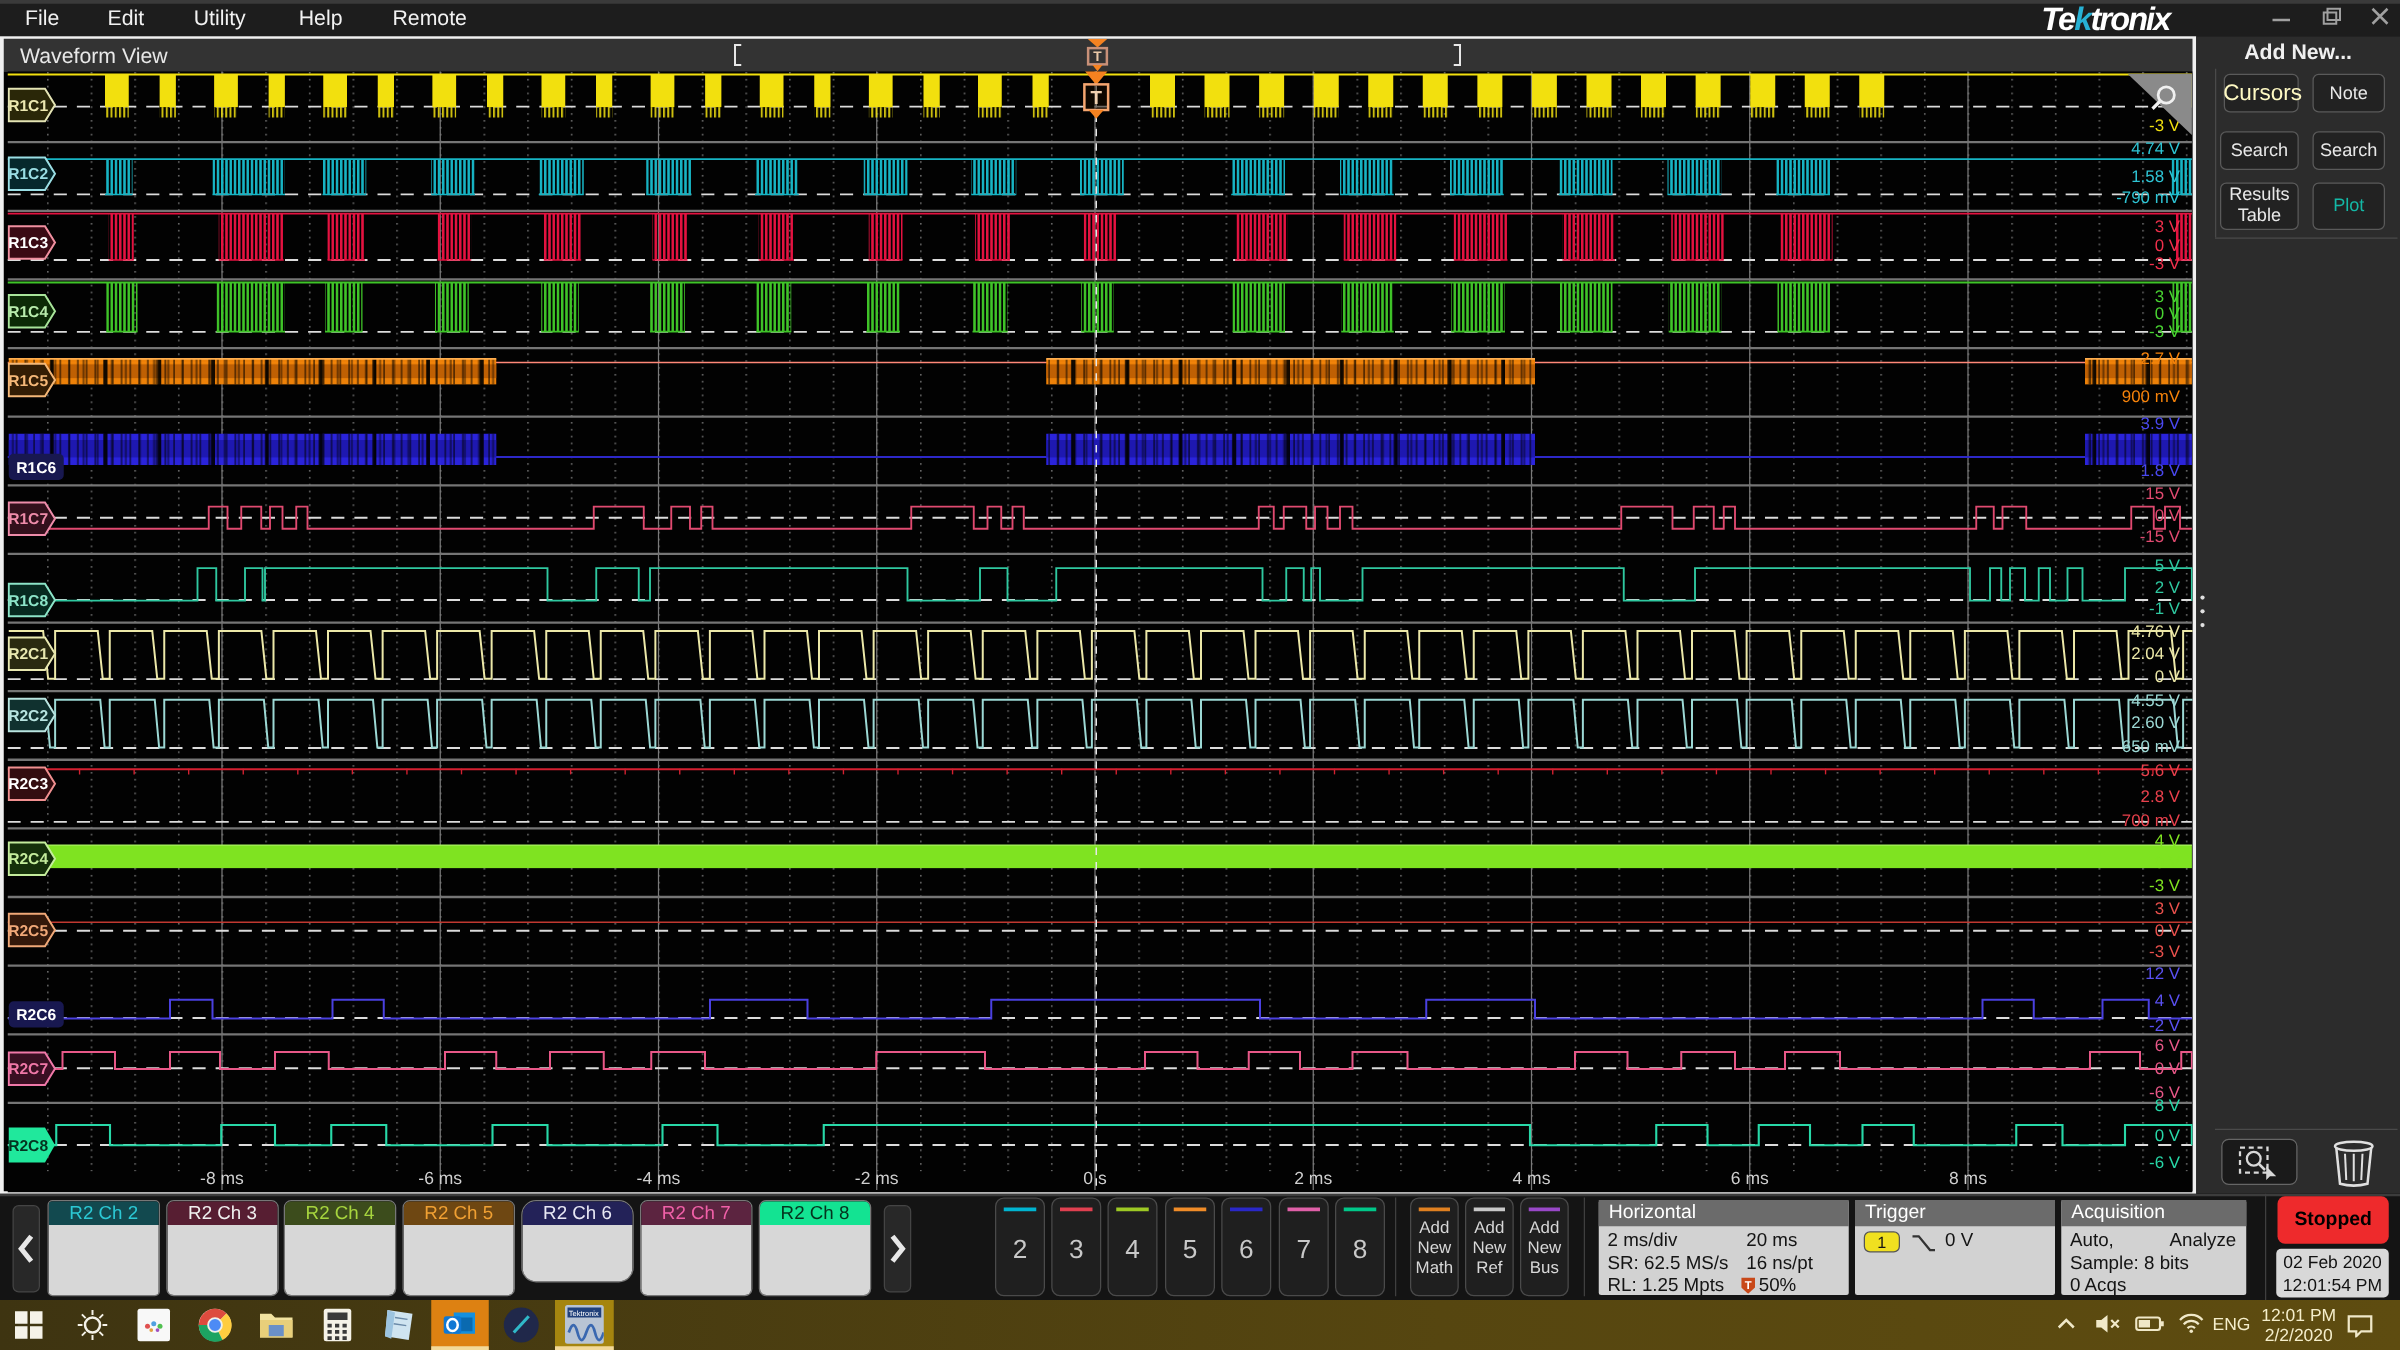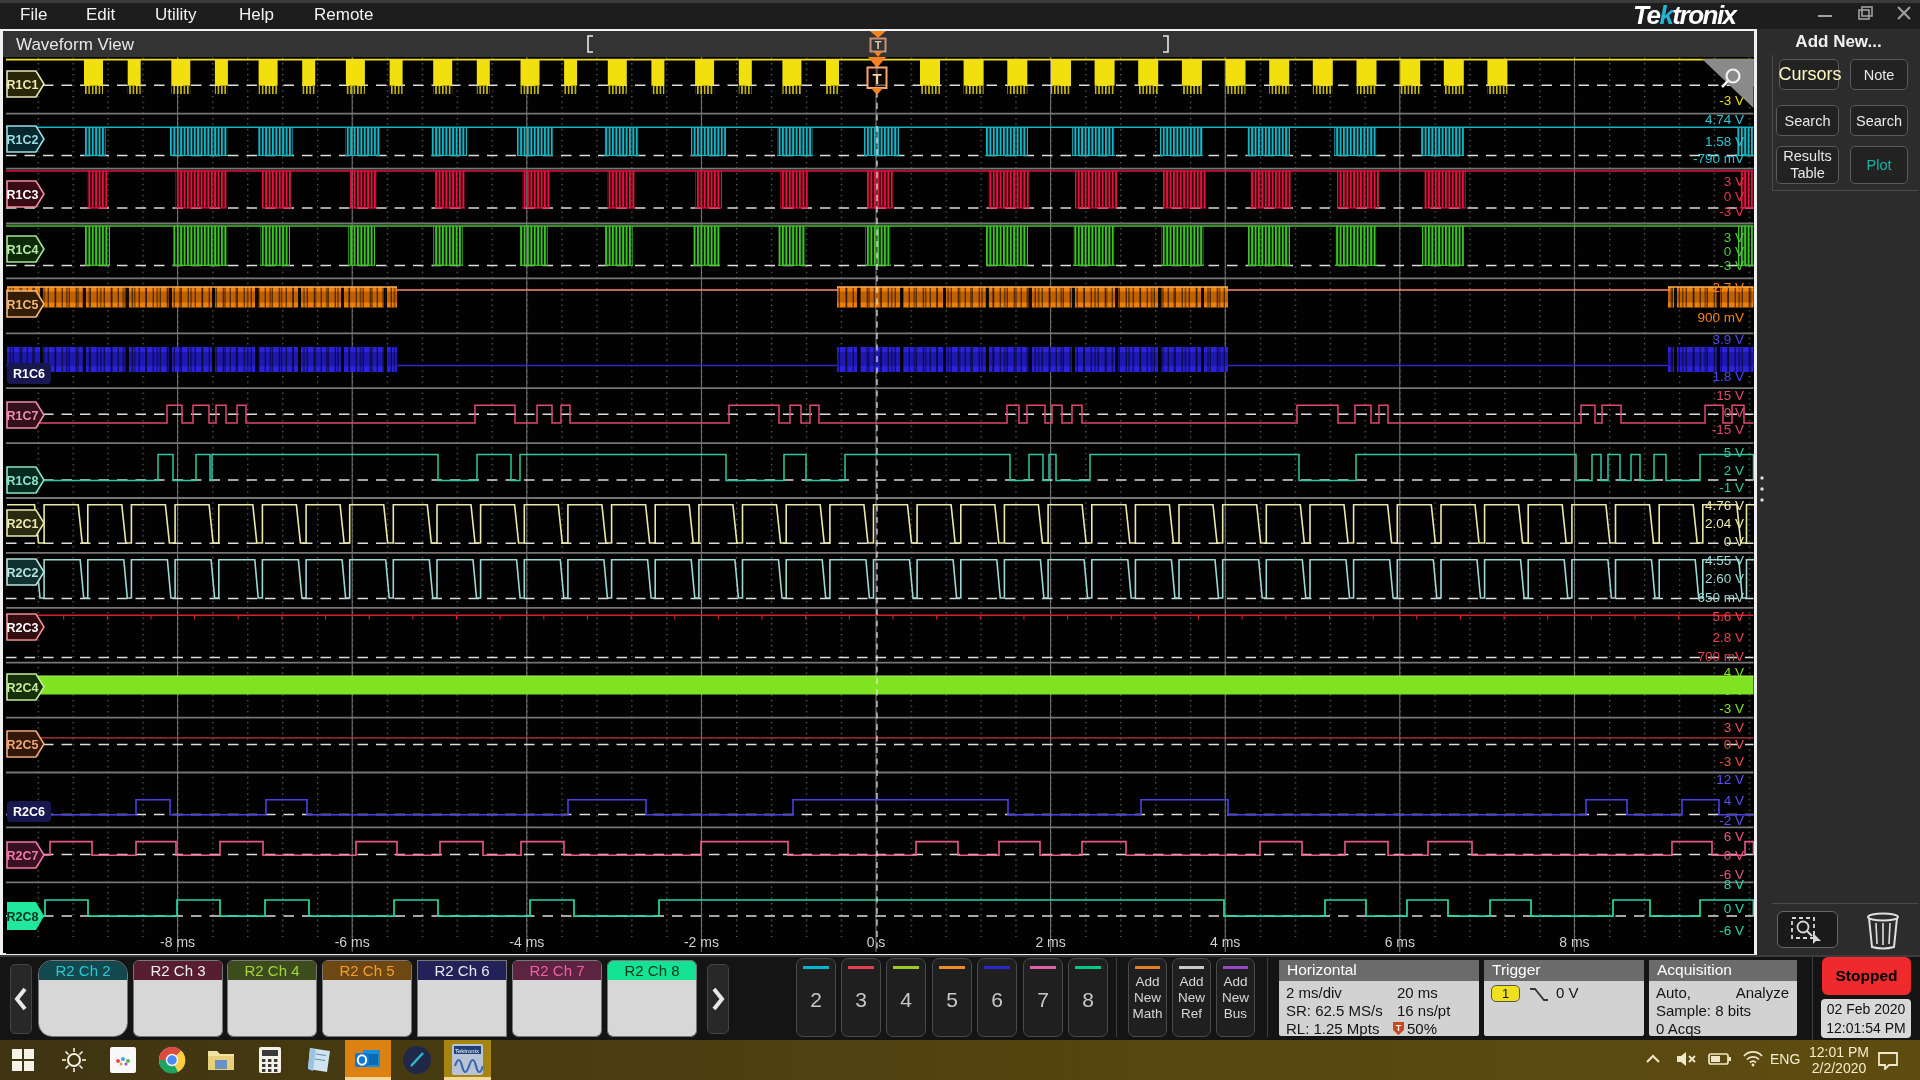--- a/index.html
+++ b/index.html
@@ -501,37 +501,37 @@
 <path d="M7,9 L10,38 Q21,41 32,38 L35,9" fill="none" stroke="#e0e0e0" stroke-width="2"></path>
 <line x1="14" y1="14" x2="15" y2="35" stroke="#e0e0e0" stroke-width="1.6"></line>
 <line x1="21" y1="14" x2="21" y2="36" stroke="#e0e0e0" stroke-width="1.6"></line>
 <line x1="28" y1="14" x2="27" y2="35" stroke="#e0e0e0" stroke-width="1.6"></line>
 </svg>
 <div class="abs" style="left:0;top:955px;width:1920px;height:85px;background:#141414;border-top:2px solid #3c3c3c"></div>
 <div class="abs" style="left:10px;top:964px;width:22px;height:70px;background:#282828;border:1px solid #444;border-radius:5px"></div>
 <svg class="abs" style="left:12px;top:986px" width="18" height="26" viewBox="0 0 18 26">
     <path d="M13,3 L5,13 L13,23" fill="none" stroke="#e8e8e8" stroke-width="4"></path>
   </svg>
-<div class="abs" style="left:38px;top:960px;width:90px;height:77px;border-radius:14px;overflow:hidden;border:1px solid #777">
+<div class="abs" style="left:38px;top:960px;width:90px;height:77px;border-radius:4px;overflow:hidden;border:1px solid #777">
     <div style="height:19px;background:#12494f;color:#2cc8d4;font-size:15px;text-align:center;line-height:19px">R2 Ch 2</div>
     <div style="height:58px;background:#d7d7d7"></div>
   </div>
 <div class="abs" style="left:133px;top:960px;width:90px;height:77px;border-radius:6px;overflow:hidden;border:1px solid #777">
     <div style="height:19px;background:#571e32;color:#f0f0f0;font-size:15px;text-align:center;line-height:19px">R2 Ch 3</div>
     <div style="height:58px;background:#d7d7d7"></div>
   </div>
 <div class="abs" style="left:227px;top:960px;width:90px;height:77px;border-radius:6px;overflow:hidden;border:1px solid #777">
     <div style="height:19px;background:#3c4c1c;color:#a6d43e;font-size:15px;text-align:center;line-height:19px">R2 Ch 4</div>
     <div style="height:58px;background:#d7d7d7"></div>
   </div>
 <div class="abs" style="left:322px;top:960px;width:90px;height:77px;border-radius:6px;overflow:hidden;border:1px solid #777">
     <div style="height:19px;background:#6e4712;color:#f0a033;font-size:15px;text-align:center;line-height:19px">R2 Ch 5</div>
     <div style="height:58px;background:#d7d7d7"></div>
   </div>
-<div class="abs" style="left:417px;top:960px;width:90px;height:77px;border-radius:0;overflow:hidden;border:1px solid #777">
+<div class="abs" style="left:417px;top:960px;width:90px;height:66px;border-radius:12px;overflow:hidden;border:1px solid #777">
     <div style="height:19px;background:#232258;color:#e8e8f4;font-size:15px;text-align:center;line-height:19px">R2 Ch 6</div>
     <div style="height:58px;background:#d7d7d7"></div>
   </div>
 <div class="abs" style="left:512px;top:960px;width:90px;height:77px;border-radius:6px;overflow:hidden;border:1px solid #777">
     <div style="height:19px;background:#5c2440;color:#f060a8;font-size:15px;text-align:center;line-height:19px">R2 Ch 7</div>
     <div style="height:58px;background:#d7d7d7"></div>
   </div>
 <div class="abs" style="left:607px;top:960px;width:90px;height:77px;border-radius:6px;overflow:hidden;border:1px solid #777">
     <div style="height:19px;background:#13e392;color:#05331e;font-size:15px;text-align:center;line-height:19px">R2 Ch 8</div>
     <div style="height:58px;background:#d7d7d7"></div>

